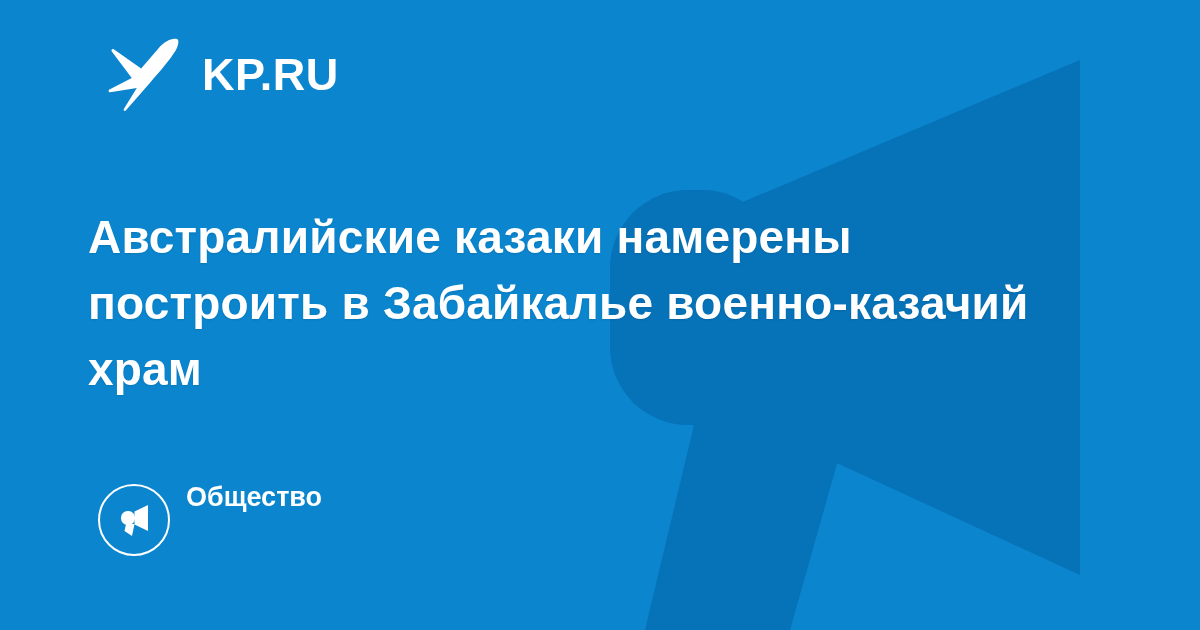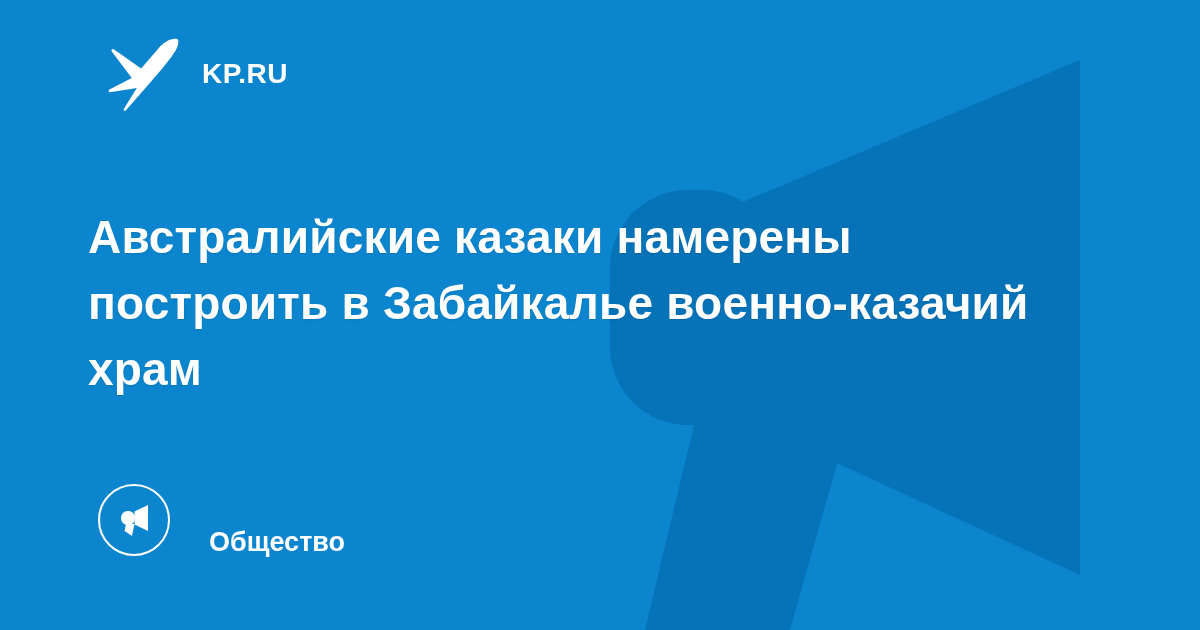--- a/index.html
+++ b/index.html
@@ -35,21 +35,21 @@
     gap: 22px;
     z-index: 5;
   }
   #logo-bird {
     display: block;
     width: 72px;
     height: 76px;
   }
   #logo-wordmark {
     color: #ffffff;
-    font-size: 28px;
+    font-size: 45px;
     font-weight: bold;
     letter-spacing: 0.5px;
     line-height: 1;
     white-space: nowrap;
   }
   
   #headline {
     position: absolute;
     left: 88px;
     top: 204px;
@@ -62,22 +62,22 @@
     letter-spacing: 0.2px;
     z-index: 5;
     text-shadow: 0 1px 2px rgba(0,0,0,0.10);
   }
   
   #category {
     position: absolute;
     left: 98px;
     top: 484px;
     display: flex;
-    align-items: flex-end;
-    gap: 39px;
+    align-items: flex-start;
+    gap: 16px;
     z-index: 5;
   }
   #category-badge {
     width: 72px;
     height: 72px;
     border: 2px solid #ffffff;
     border-radius: 50%;
     box-sizing: border-box;
     display: flex;
     align-items: center;

